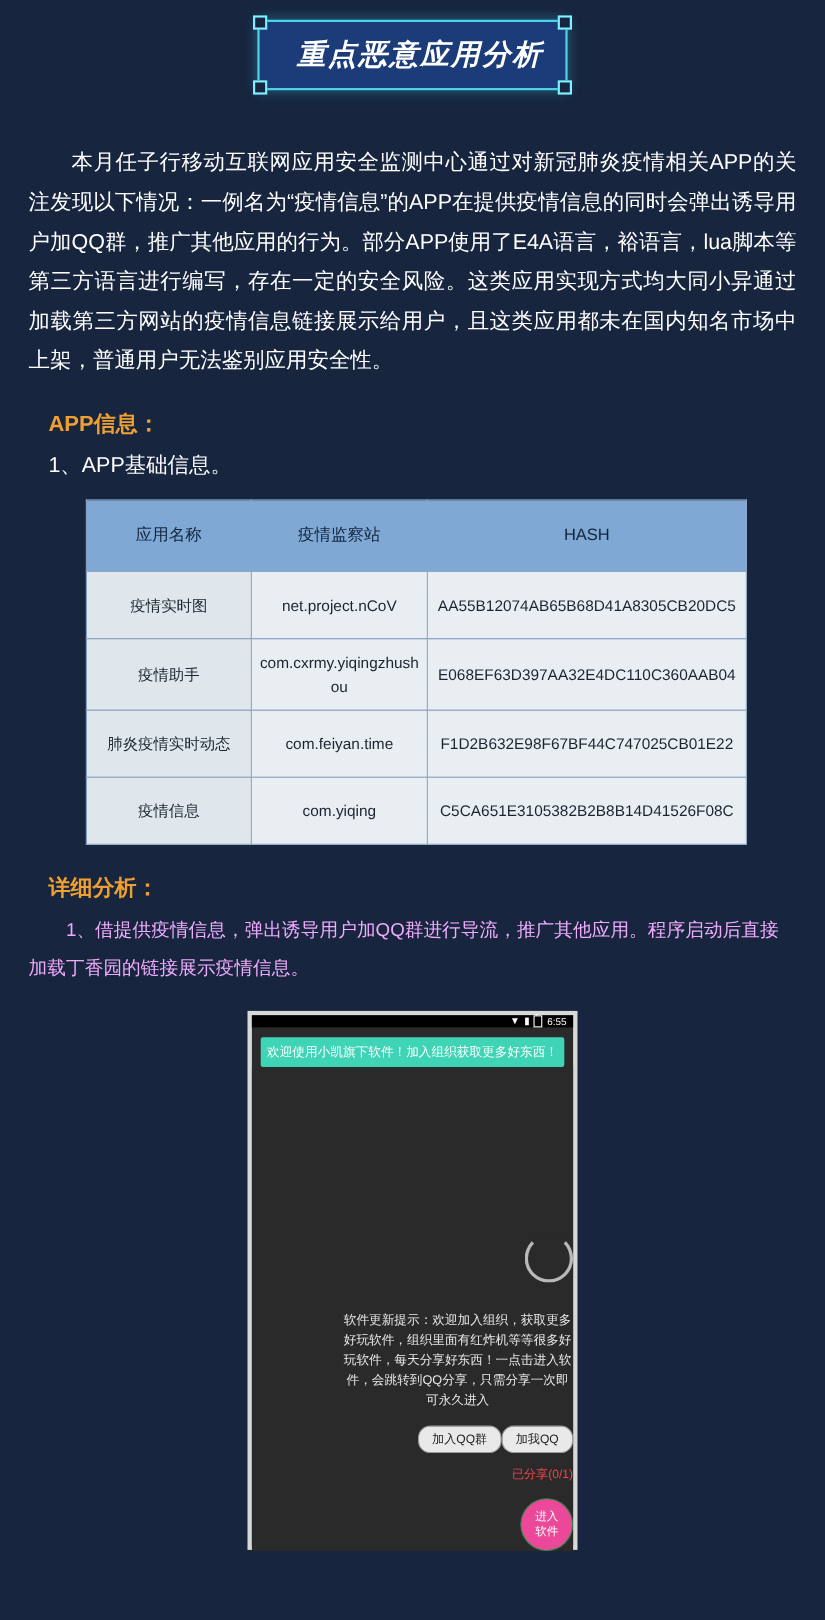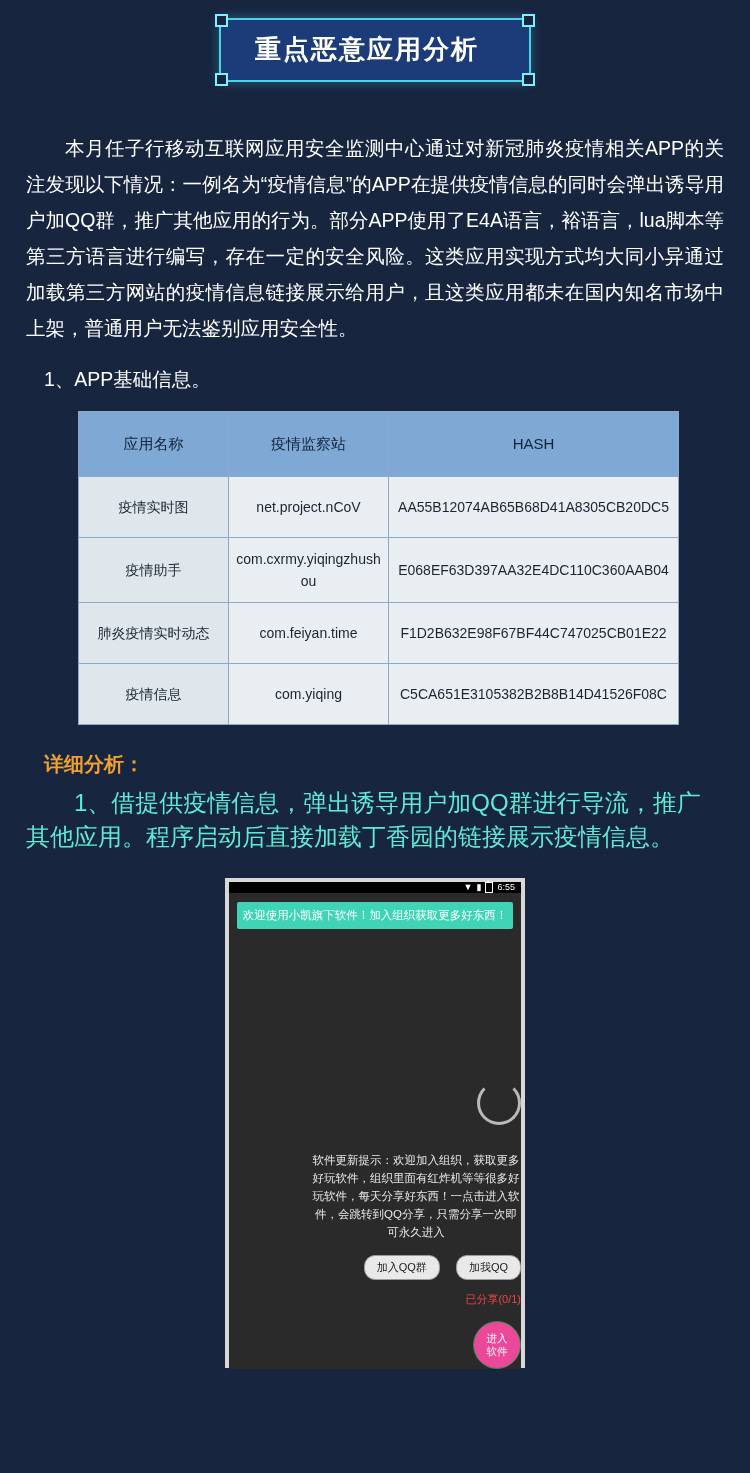--- a/index.html
+++ b/index.html
@@ -20,22 +20,23 @@
   .title-wrap {
     margin-top: 18px;
     display: flex;
     justify-content: center;
   }
   .title-banner {
     position: relative;
     background: #1b3c78;
     border: 2px solid #4ad3e8;
     border-radius: 3px;
-    padding: 12px 50px 13px 34px;
+    padding: 12px 20px 13px 34px;
     box-shadow: 0 0 12px rgba(74,211,232,.35);
+    font-style: italic;
   }
   .title-banner .txt {
     font-size: 26px;
     font-weight: bold;
     letter-spacing: 2px;
     color: #ffffff;
     white-space: nowrap;
   }
   .title-banner .corner {
     position: absolute;
@@ -70,25 +71,25 @@
     font-size: 20px;
     font-weight: bold;
     margin: 26px 0 4px 18px;
   }
   .sub-line {
     font-size: 19.5px;
     color: #ffffff;
     margin: 10px 0 0 18px;
   }
   .para {
-    font-size: 24px;
+    font-size: 17px;
     line-height: 34px;
     text-indent: 2em;
     margin-top: 8px;
-    color: #5eead4;
+    color: #f0abfc;
   }
 
   
   .tbl-wrap {
     margin: 18px 0 0 52px;
     width: 516px;
   }
   table.apptbl {
     border-collapse: collapse;
     width: 100%;
@@ -188,21 +189,20 @@
     margin-top: 26px;
     width: 210px;
     text-align: center;
     font-size: 11.5px;
     line-height: 18px;
     color: #e8e8e8;
   }
   .btnrow {
     margin-top: 14px;
     display: flex;
-    gap: 16px;
   }
   .pbtn {
     background: #e9e9e9;
     color: #222;
     font-size: 11px;
     border: 1px solid #9b9b9b;
     border-radius: 11px;
     padding: 4px 12px;
   }
   .shared {
@@ -236,20 +236,21 @@
     <span class="corner c-bl"></span>
     <span class="corner c-br"></span>
     <div class="txt">重点恶意应用分析</div>
   </div>
 </div>
 
 <div class="content">
 
   <p class="intro">本月任子行移动互联网应用安全监测中心通过对新冠肺炎疫情相关APP的关注发现以下情况：一例名为“疫情信息”的APP在提供疫情信息的同时会弹出诱导用户加QQ群，推广其他应用的行为。部分APP使用了E4A语言，裕语言，lua脚本等第三方语言进行编写，存在一定的安全风险。这类应用实现方式均大同小异通过加载第三方网站的疫情信息链接展示给用户，且这类应用都未在国内知名市场中上架，普通用户无法鉴别应用安全性。</p>
 
+  <div class="sec-head">APP信息：</div>
   <div class="sub-line">1、APP基础信息。</div>
 
   <div class="tbl-wrap">
     <table class="apptbl">
       <colgroup>
           <col class="c1">
           <col class="c2">
           <col class="c3">
         </colgroup>
       <thead>

